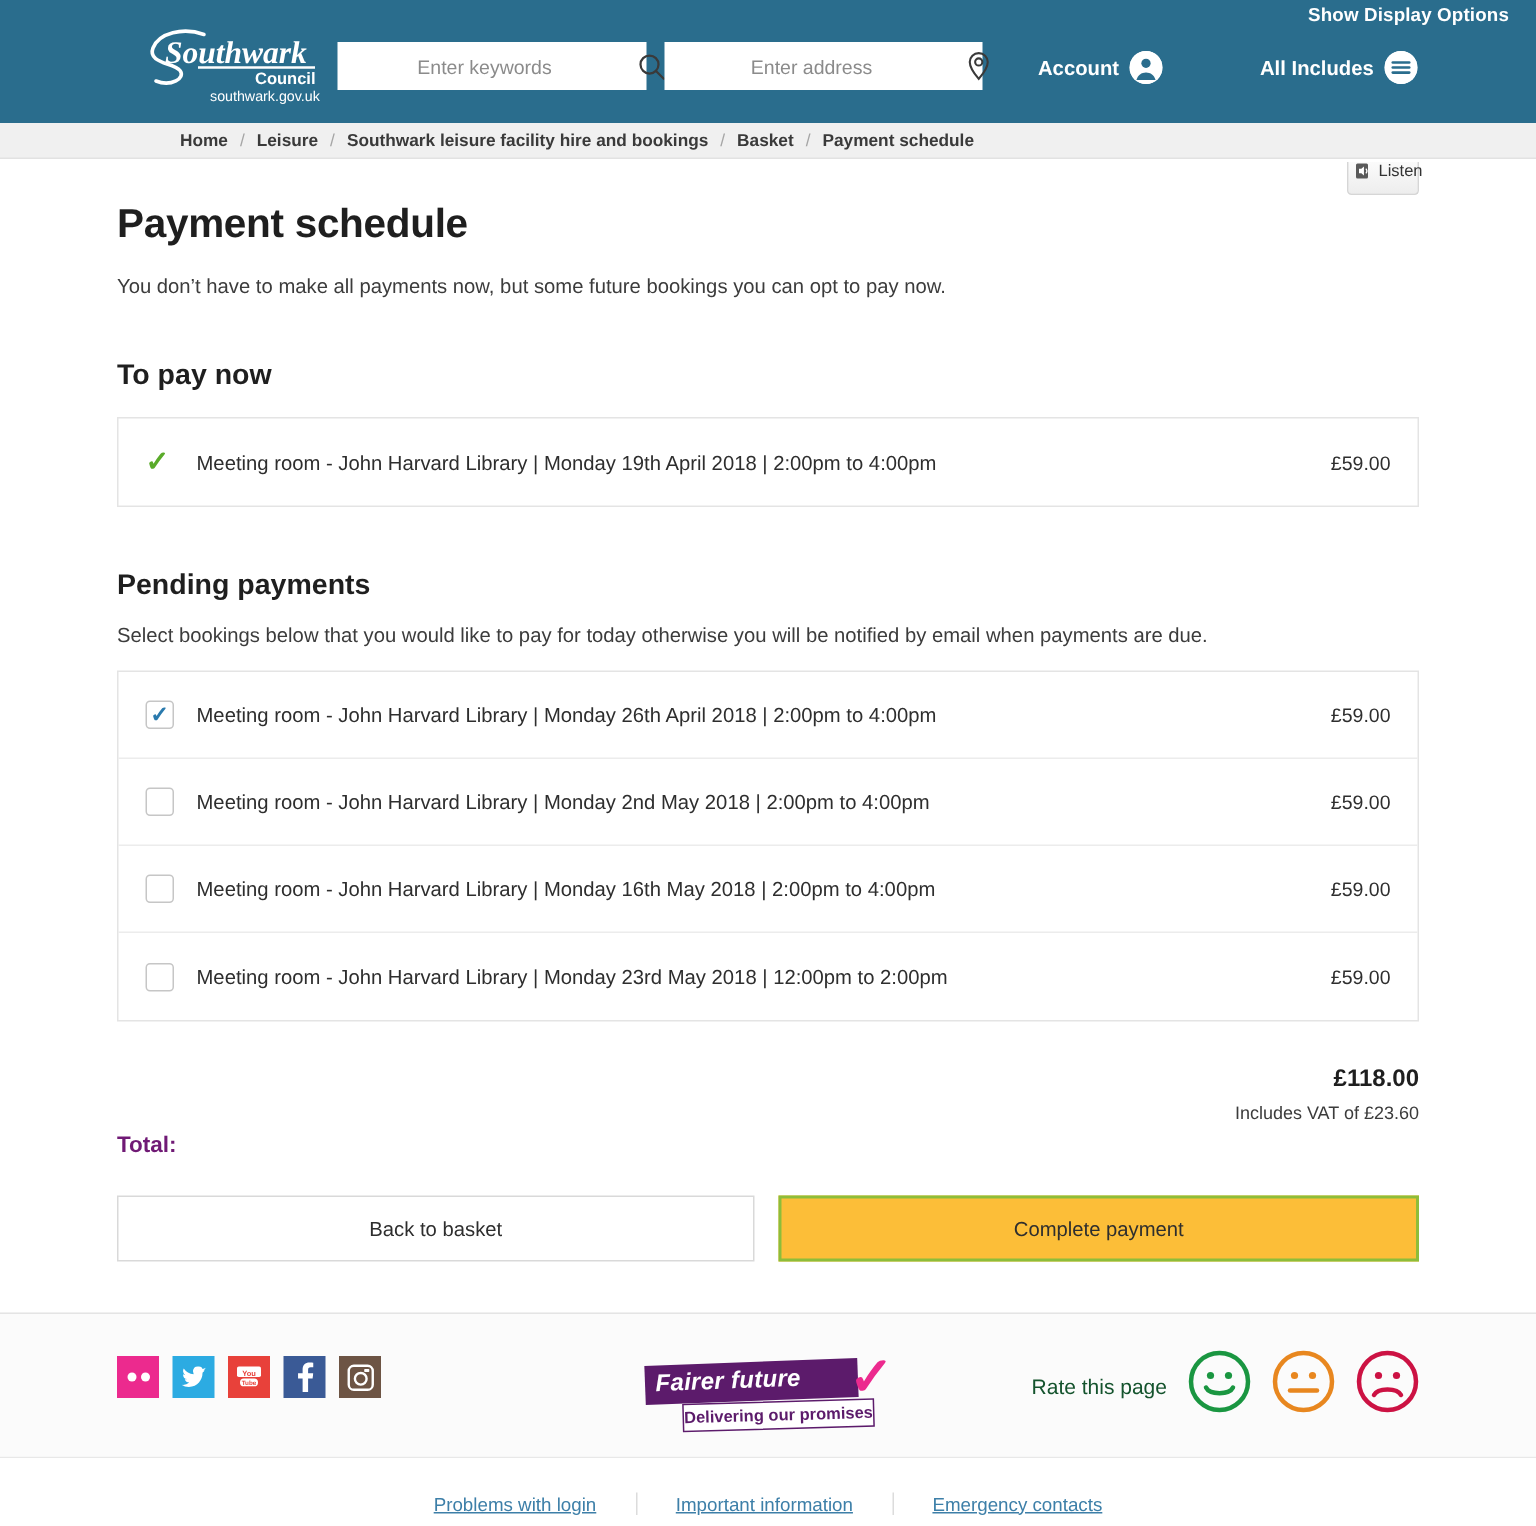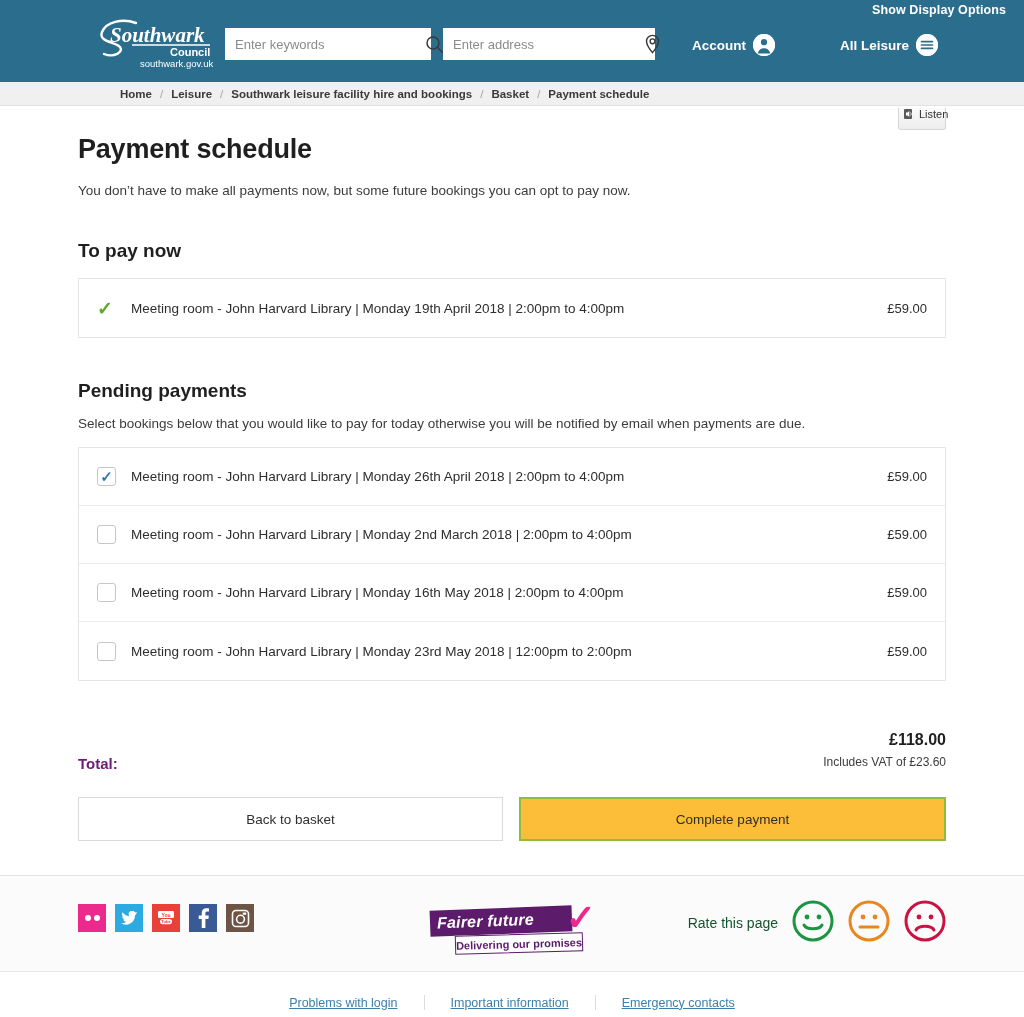--- a/index.html
+++ b/index.html
@@ -55,20 +55,21 @@
   .search-address  { left: 443px; top: 28px; width: 212px; }
   .search-box input {
     border: 0; outline: 0;
     flex: 1 1 auto;
     height: 24px;
     padding: 0 6px 0 10px;
     font-family: "Liberation Sans", sans-serif;
     font-size: 13px;
     color: #444;
     background: transparent;
+    text-align: center;
   }
   .search-box input::placeholder { color: #8b8b8b; }
   .search-box .sb-icon {
     width: 34px; height: 32px;
     display:flex; align-items:center; justify-content:center;
     flex: 0 0 34px;
     cursor: pointer;
   }
 
   .hdr-link {
@@ -194,21 +195,21 @@
     font-size: 15px;
     line-height: 1;
     font-weight: bold;
     display: none;
   }
   .cbox.checked .chk { display: block; }
 
   
   .totals { margin-top: 30px; display: flex; justify-content: space-between; align-items: flex-start; }
   .totals .t-label { font-size: 15px; font-weight: bold; color: #701a75; margin-top: 44px; }
-  .totals .t-right { text-align: right; margin-top: 20px; }
+  .totals .t-right { text-align: right; }
   .totals .t-amount { font-size: 16px; font-weight: bold; color: #1f1f1f; }
   .totals .t-vat { font-size: 12px; color: #3c3c3c; margin-top: 6px; }
 
   
   .actions { margin-top: 25px; display: flex; gap: 16px; }
   .btn {
     flex: 1 1 0;
     height: 44px;
     display: flex; align-items: center; justify-content: center;
     font-size: 13.5px;
@@ -361,21 +362,21 @@
         <span class="circ-icon">
           <svg width="22" height="22" viewBox="0 0 22 22">
               <circle cx="11" cy="11" r="11" fill="#ffffff"></circle>
               <circle cx="11" cy="8.2" r="3.1" fill="#2a6d8d"></circle>
               <path d="M4.6 19.4c.9-3.3 3.4-5.1 6.4-5.1s5.5 1.8 6.4 5.1z" fill="#2a6d8d"></path>
             </svg>
         </span>
       </div>
 
       <div class="hdr-link hdr-services">
-        <span>All Leisure</span>
+        <span>All Includes</span>
         <span class="circ-icon">
           <svg width="22" height="22" viewBox="0 0 22 22">
               <circle cx="11" cy="11" r="11" fill="#ffffff"></circle>
               <g stroke="#2a6d8d" stroke-width="1.7" stroke-linecap="round">
                 <line x1="5.5" y1="7.6" x2="16.5" y2="7.6"></line>
                 <line x1="5.5" y1="11" x2="16.5" y2="11"></line>
                 <line x1="5.5" y1="14.4" x2="16.5" y2="14.4"></line>
               </g>
             </svg>
         </span>
@@ -433,21 +434,21 @@
               <span class="chk">✓</span>
             </span>
         </span>
         <span class="label">Meeting room - John Harvard Library |  Monday 26th April 2018  |  2:00pm to 4:00pm</span>
         <span class="price">£59.00</span>
       </div>
       <div class="booking-row">
         <span class="mark">
           <span class="cbox"></span>
         </span>
-        <span class="label">Meeting room - John Harvard Library |  Monday 2nd March 2018  |  2:00pm to 4:00pm</span>
+        <span class="label">Meeting room - John Harvard Library |  Monday 2nd May 2018  |  2:00pm to 4:00pm</span>
         <span class="price">£59.00</span>
       </div>
       <div class="booking-row">
         <span class="mark">
           <span class="cbox"></span>
         </span>
         <span class="label">Meeting room - John Harvard Library |  Monday 16th May 2018  |  2:00pm to 4:00pm</span>
         <span class="price">£59.00</span>
       </div>
       <div class="booking-row">

